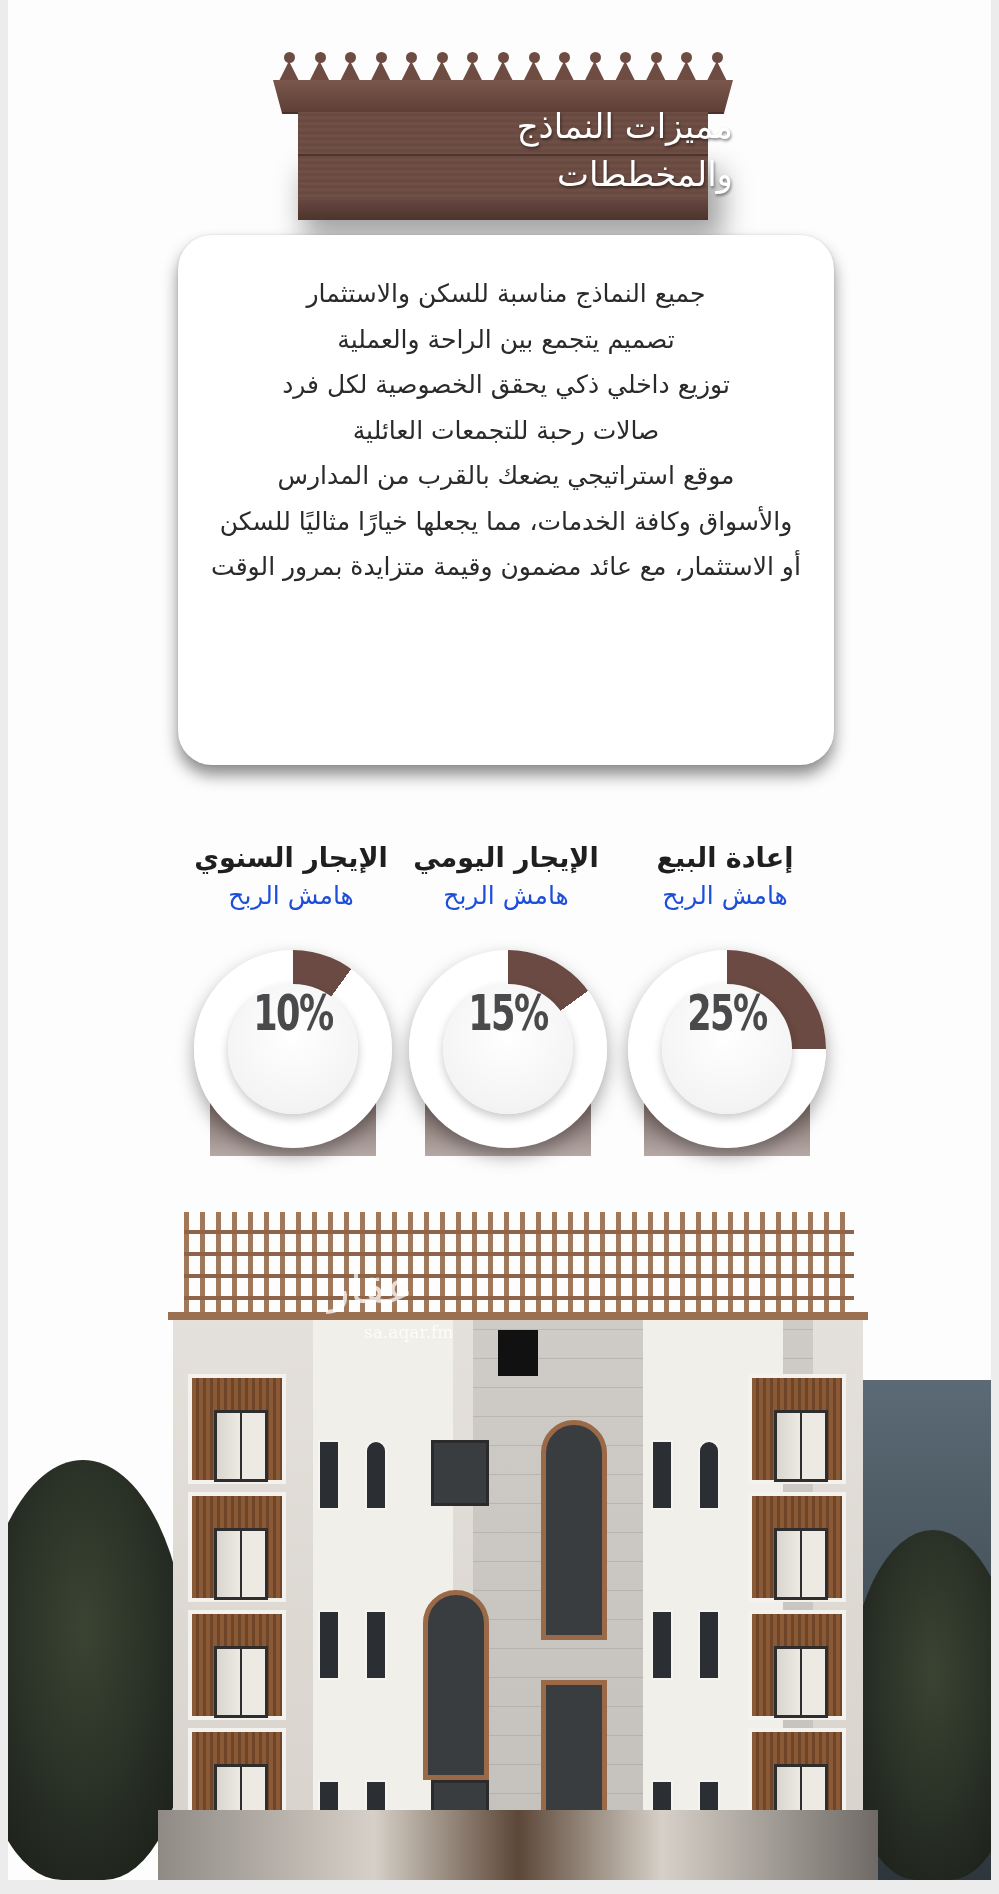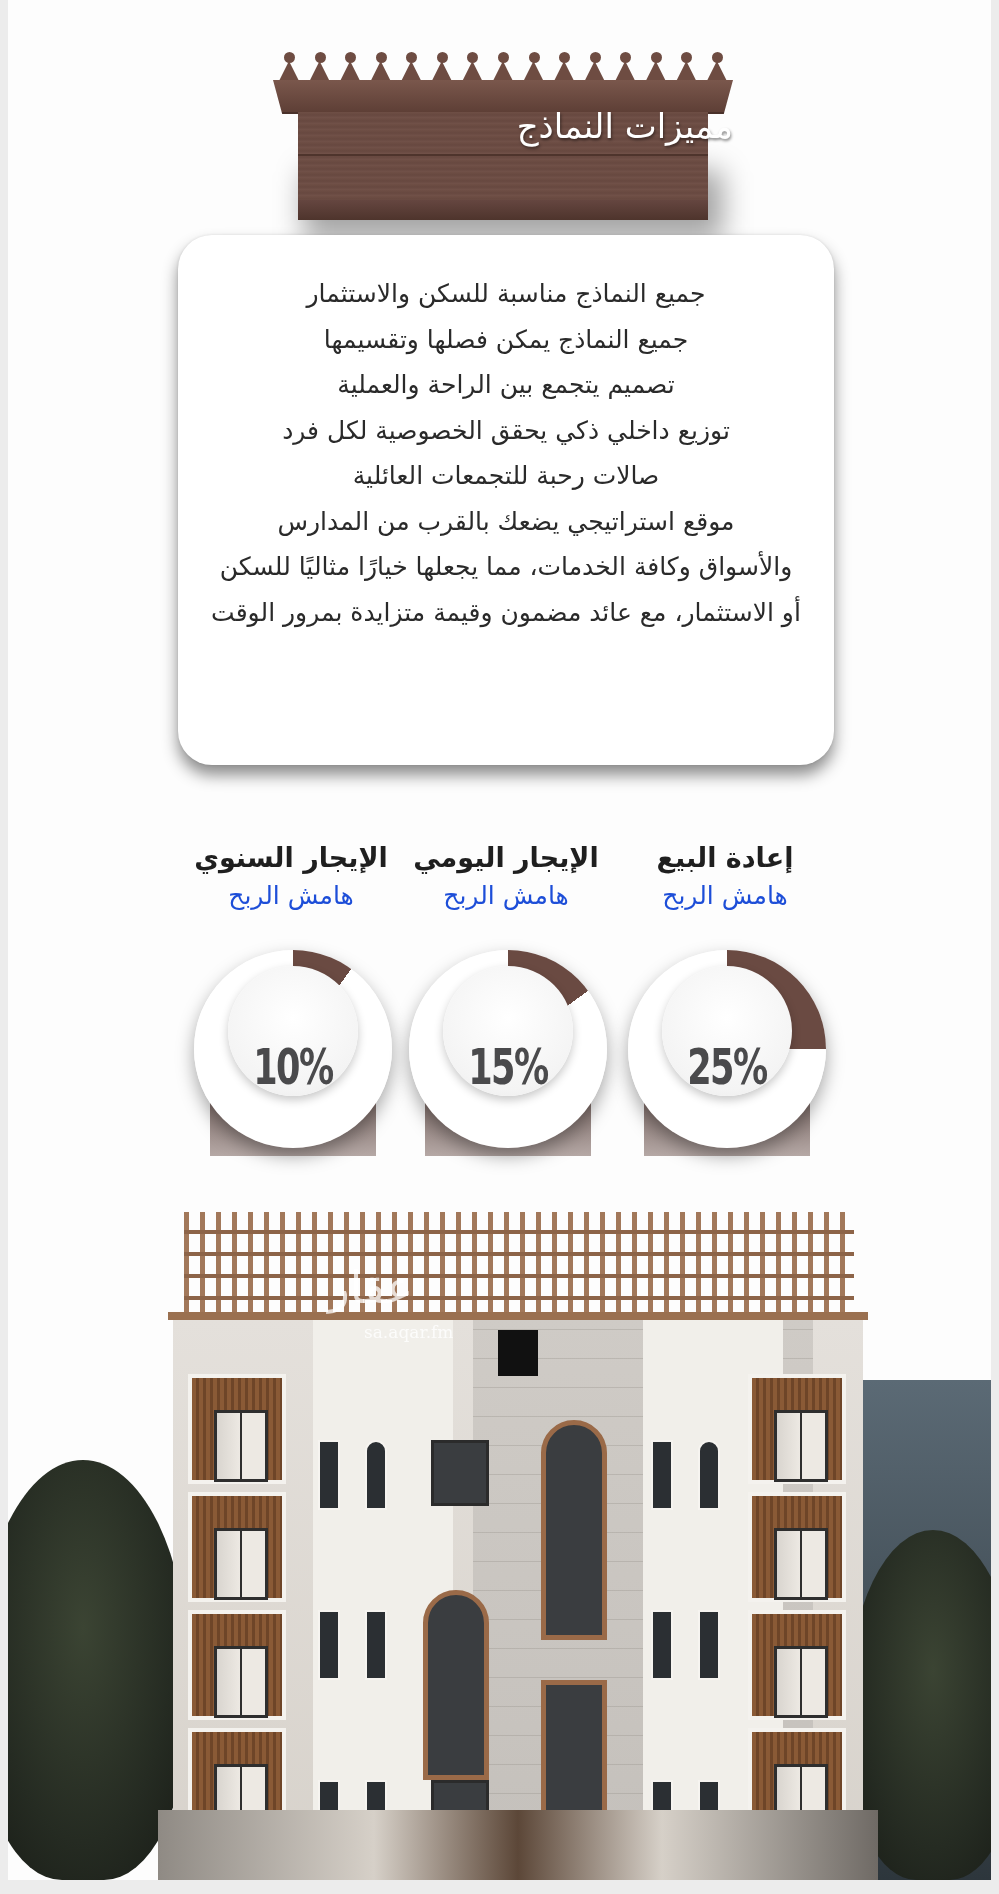--- a/index.html
+++ b/index.html
@@ -77,24 +77,24 @@
   }
   .ribbon-label {
     position: absolute; left: 0; bottom: 16px; width: 100%; text-align: center;
     color: #ffffff; font-size: 25px; direction: rtl;
   }
   .donut {
     position: absolute; left: 8px; top: 112px; width: 198px; height: 198px; border-radius: 50%;
     box-shadow: 0 8px 18px rgba(0,0,0,0.35);
   }
   .donut-inner {
-    position: absolute; left: 34px; top: 16px; width: 130px; height: 130px; border-radius: 50%;
+    position: absolute; left: 34px; top: 34px; width: 130px; height: 130px; border-radius: 50%;
     background: radial-gradient(circle at 50% 40%, #ffffff 0%, #f4f4f4 70%, #e8e8e8 100%);
     box-shadow: 0 4px 10px rgba(0,0,0,0.22);
-    display: flex; align-items: flex-end; justify-content: center;
+    display: flex; align-items: flex-start; justify-content: center;
   }
   .donut-value {
     font-family: "DejaVu Sans Condensed", "DejaVu Sans", sans-serif;
     font-size: 50px; font-weight: bold; color: #4a4a4c; letter-spacing: -2px;
     transform: scaleX(0.78);
   }
   
   .scene { position: absolute; left: 0; top: 1200px; width: 983px; height: 680px; overflow: hidden; }
   .bldg-bg-right {
     position: absolute; left: 855px; top: 180px; width: 128px; height: 500px;
@@ -186,27 +186,27 @@
         <div class="crenel"></div>
       <div class="crenel"></div>
         <div class="crenel"></div>
         <div class="crenel"></div>
     </div>
     <div class="sign-band-top"></div>
     <div class="sign-body"></div>
     <div class="sign-body-bottom"></div>
     <div class="sign-title">
       <div>مميزات النماذج</div>
+      <div>والمخططات</div>
     </div>
   </div>
 
   <div class="card">
     <ul class="card-list">
       <li>جميع النماذج مناسبة للسكن والاستثمار</li>
-      <li>جميع النماذج يمكن فصلها وتقسيمها</li>
       <li>تصميم يتجمع بين الراحة والعملية</li>
       <li>توزيع داخلي ذكي يحقق الخصوصية لكل فرد</li>
       <li>صالات رحبة للتجمعات العائلية</li>
       <li>موقع استراتيجي يضعك بالقرب من المدارس</li>
       <li>والأسواق وكافة الخدمات، مما يجعلها خيارًا مثاليًا للسكن</li>
       <li>أو الاستثمار، مع عائد مضمون وقيمة متزايدة بمرور الوقت</li>
     </ul>
   </div>
 
   <div class="metric" style="left:178px;">

